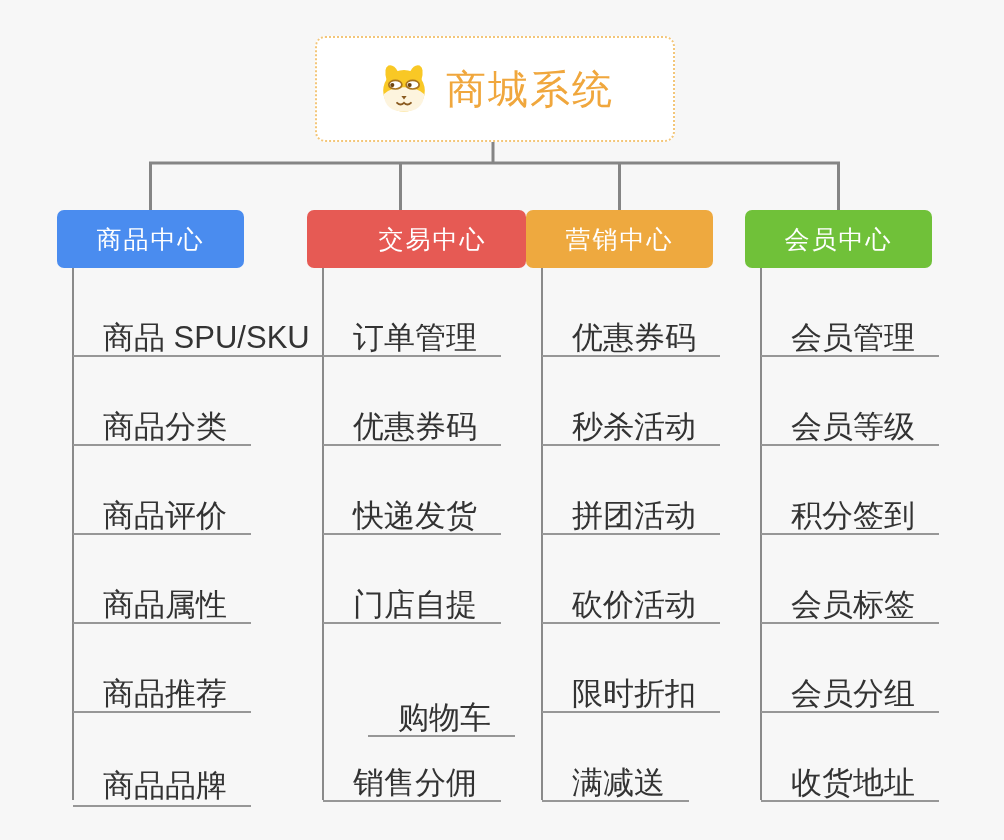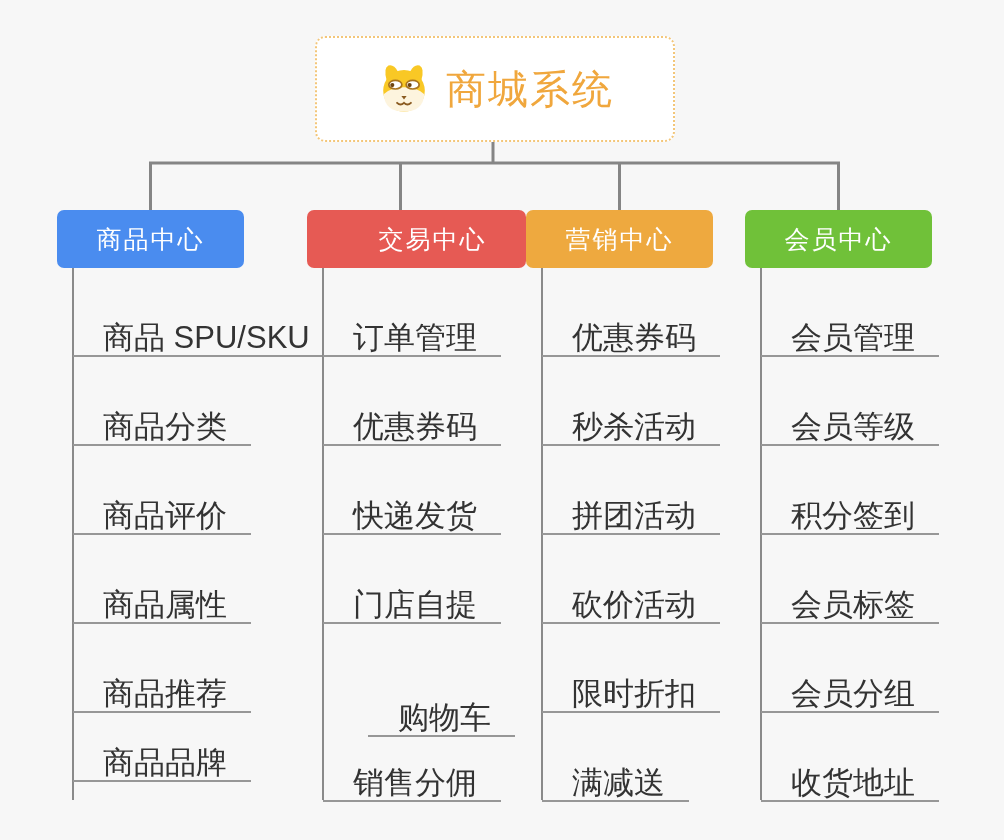--- a/index.html
+++ b/index.html
@@ -105,21 +105,21 @@
       <div class="column" style="left: 57px;">
     <div class="branch-box" style="background: rgb(74, 140, 239);">
       <span class="branch-label">商品中心</span>
     </div>
     <div class="trunk"></div>
   <div class="leaf" style="top: 114px;">商品 SPU/SKU</div>
         <div class="leaf" style="top: 203px;">商品分类</div>
         <div class="leaf" style="top: 292px;">商品评价</div>
         <div class="leaf" style="top: 381px;">商品属性</div>
         <div class="leaf" style="top: 470px;">商品推荐</div>
-        <div class="leaf" style="top: 539px;">商品品牌</div>
+        <div class="leaf" style="top: 564px; font-family: Liberation Mono, monospace;">商品品牌</div>
       </div>
       <div class="column" style="left: 307px;">
     <div class="branch-box" style="background: rgb(230, 90, 84); padding-left: 32px;">
       <span class="branch-label">交易中心</span>
     </div>
     <div class="trunk"></div>
   <div class="leaf" style="top: 114px;">订单管理</div>
         <div class="leaf" style="top: 203px;">优惠券码</div>
         <div class="leaf" style="top: 381px;">门店自提</div>
         <div class="leaf" style="top: 292px;">快递发货</div>

